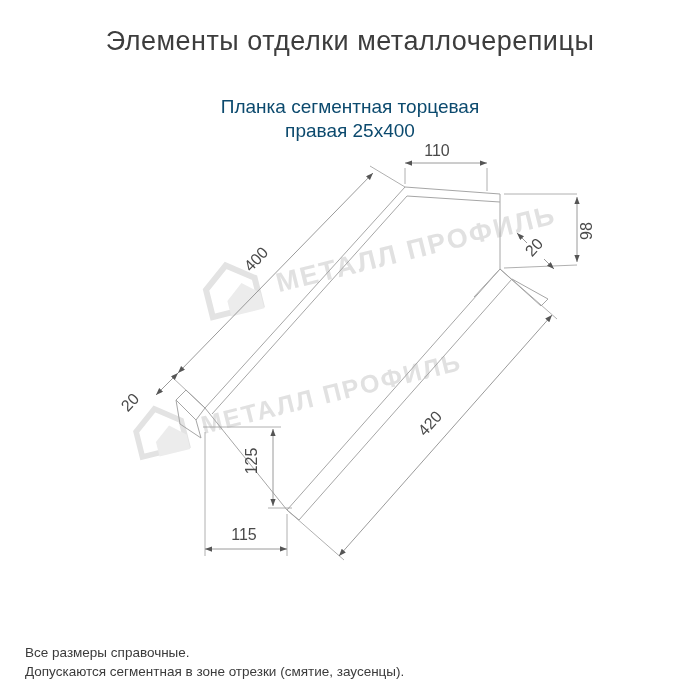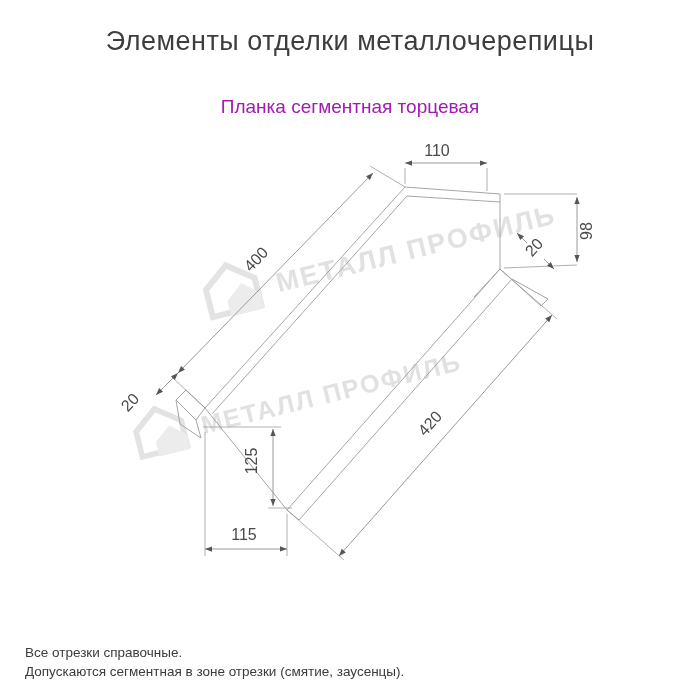--- a/index.html
+++ b/index.html
@@ -6,21 +6,21 @@
   .page{
     position:relative;width:700px;height:700px;background:#ffffff;
     font-family:"Liberation Sans", sans-serif;overflow:hidden;padding-left:36px;
   }
   .title{
     position:absolute;top:26px;left:0;width:700px;text-align:center;
     font-size:27px;font-weight:400;color:#3d3d3d;letter-spacing:0.5px;
   }
   .subtitle{
     position:absolute;top:95px;left:0;width:700px;text-align:center;
-    font-size:19px;color:#a21caf;line-height:24px;
+    font-size:19px;color:#0c4a6e;line-height:24px;
   }
   .notes{
     position:absolute;left:25px;top:643px;font-size:13.5px;color:#3b3b3b;line-height:19px;
   }
   svg.drawing{position:absolute;left:0;top:0;}
   .obj{stroke:#a6a6a6;stroke-width:1;fill:none;}
   .ext{stroke:#9c9c9c;stroke-width:0.8;fill:none;}
   .dim{stroke:#8e8e8e;stroke-width:0.9;fill:none;}
   .dimtxt{fill:#4a4a4a;font-size:16px;font-family:"Liberation Sans",sans-serif;text-anchor:middle;}
   .wmtxt{fill:#e1e1e1;font-size:27px;font-weight:bold;letter-spacing:2px;font-family:"Liberation Sans",sans-serif;}
@@ -32,20 +32,21 @@
 </style>
 </head>
 <body>
 
 <div class="page">
 
   <div class="title">Элементы отделки металлочерепицы</div>
 
   <div class="subtitle">
     <div>Планка сегментная торцевая</div>
+    <div>правая 25х400</div>
   </div>
 
   <svg class="drawing" width="700" height="700" viewBox="0 0 700 700">
     <defs>
       <marker id="ae" orient="auto" markerWidth="9" markerHeight="8" refX="8" refY="3">
         <path d="M0,0 L8,3 L0,6 Z" fill="#555"></path>
       </marker>
       <marker id="as" orient="auto-start-reverse" markerWidth="9" markerHeight="8" refX="8" refY="3">
         <path d="M0,0 L8,3 L0,6 Z" fill="#555"></path>
       </marker>
@@ -125,17 +126,17 @@
       <path class="ext" d="M205,432 L205,556 M287,514 L287,556"></path>
       <line class="dim" x1="205" y1="549" x2="287" y2="549" marker-start="url(#as)" marker-end="url(#ae)"></line>
       <text class="dimtxt" x="244" y="540">115</text>
     </g>
   </svg>
 
   <div class="smudge s1"></div>
   <div class="smudge s2"></div>
 
   <div class="notes">
-    <div>Все отрезки справочные.</div>
+    <div>Все размеры справочные.</div>
     <div>Допускаются сегментная в зоне отрезки (смятие, заусенцы).</div>
   </div>
 
 </div>
 
 </body></html>

